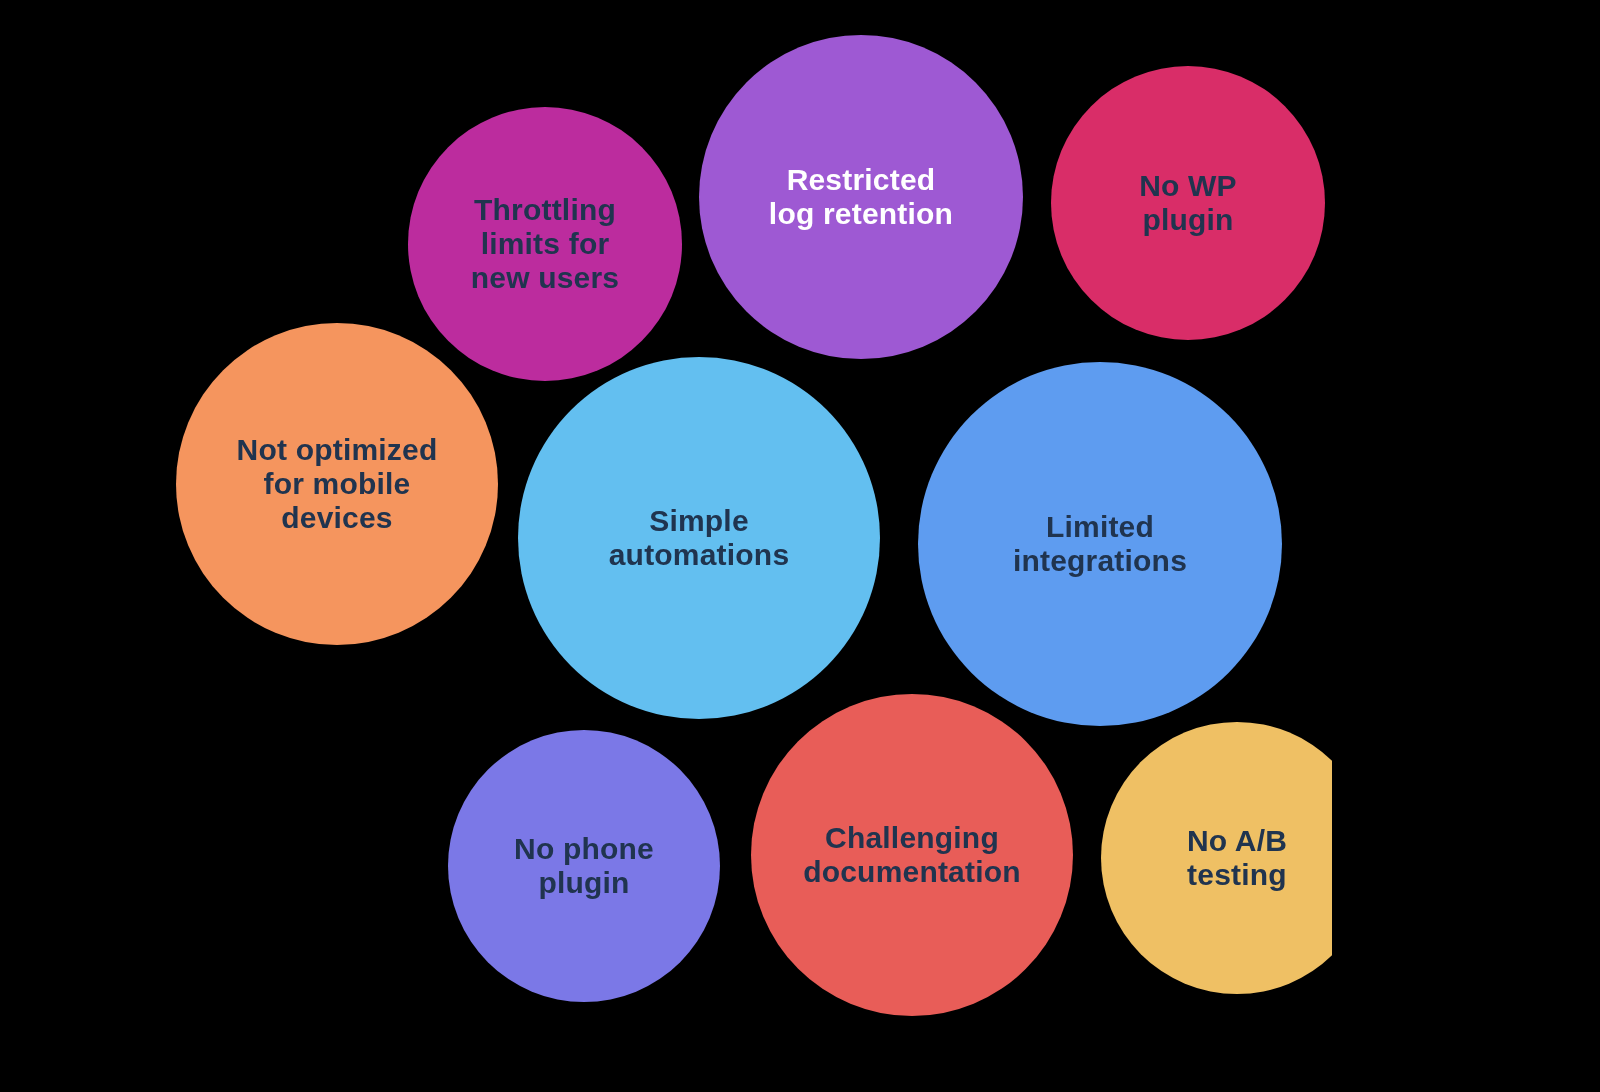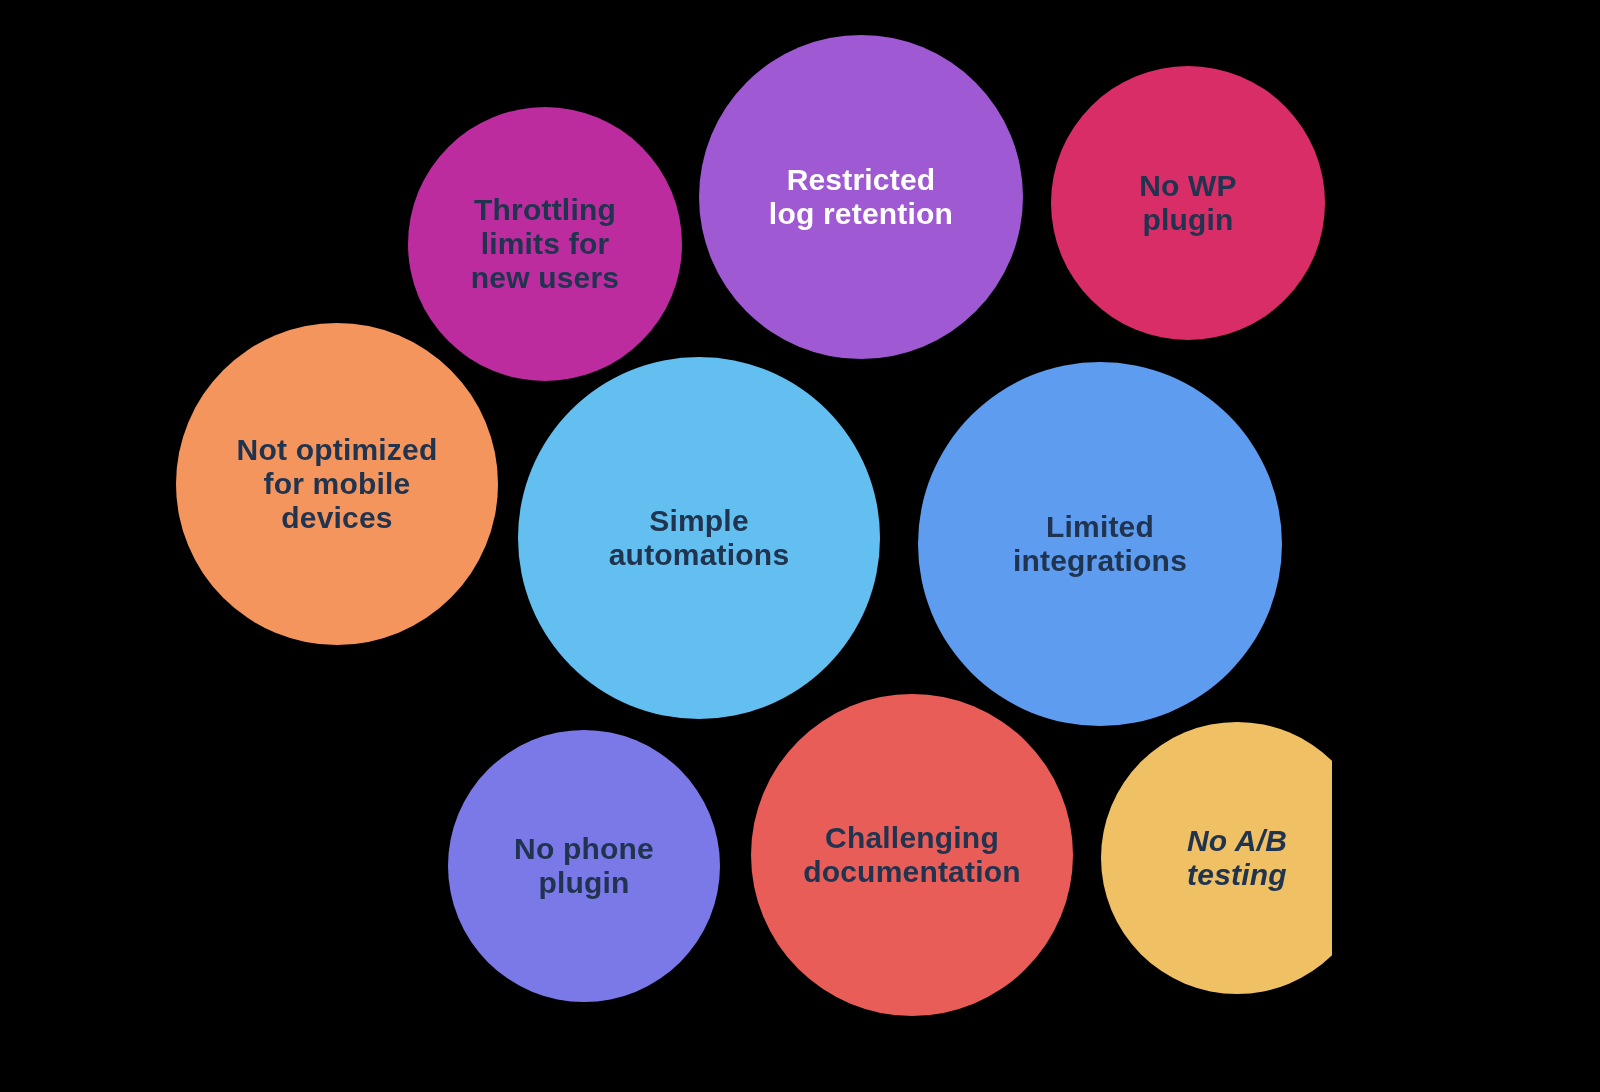--- a/index.html
+++ b/index.html
@@ -76,16 +76,16 @@
       <span class="bubble-label" style="color: rgb(32, 52, 79);">No phone
 plugin</span>
     </div>
 
     <div class="bubble" style="left: 751px; top: 694px; width: 322px; height: 322px; background: rgb(232, 93, 88);">
       <span class="bubble-label" style="color: rgb(32, 52, 79);">Challenging
 documentation</span>
     </div>
 
     <div class="bubble" style="left: 1101px; top: 722px; width: 272px; height: 272px; background: rgb(239, 192, 100);">
-      <span class="bubble-label" style="color: rgb(32, 52, 79); font-style: italic;">No A/B
+      <span class="bubble-label" style="color: rgb(32, 52, 79);">No A/B
 testing</span>
     </div>
   </div>
 
 </body></html>

